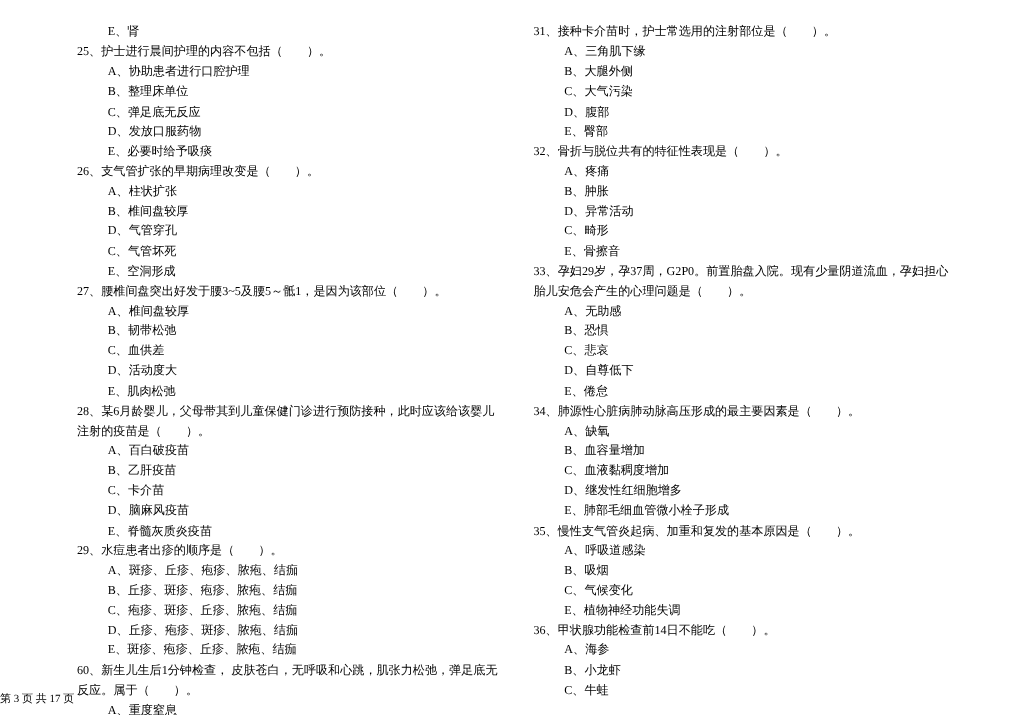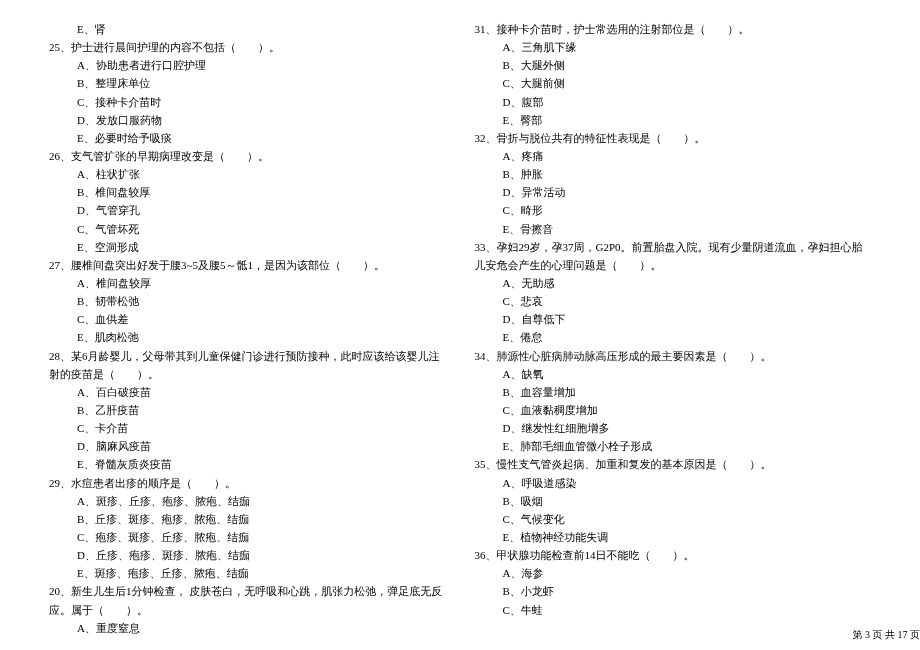--- a/index.html
+++ b/index.html
@@ -7,106 +7,108 @@
       font-family: "SimSun", "宋体", serif;
       font-size: 11px;
       background: #ffffff;
       width: 920px;
       height: 650px;
       overflow: hidden;
       position: relative;
     }
     .page-container {
       display: flex;
-      padding: 20px 50px 30px 49px;
+      padding: 20px 50px 30px 70px;
       gap: 30px;
       height: 620px;
     }
     .column {
       flex: 1;
       line-height: 1.65;
     }
     .question-line {
       display: block;
     }
     .option-line {
       display: block;
       padding-left: 28px;
     }
     .footer {
       position: absolute;
       bottom: 8px;
       width: 100%;
-      text-align: right;
+      text-align: left;
       font-size: 10px;
     }
   </style>
 </head>
 <body>
 
 <div class="page-container">
   <div class="column">
     <span class="option-line">E、肾</span>
 
     <span class="question-line">25、护士进行晨间护理的内容不包括（　　）。</span>
     <span class="option-line">A、协助患者进行口腔护理</span>
     <span class="option-line">B、整理床单位</span>
-    <span class="option-line">C、接种卡介苗时</span>
+    <span class="option-line">C、弹足底无反应</span>
     <span class="option-line">D、发放口服药物</span>
     <span class="option-line">E、必要时给予吸痰</span>
 
     <span class="question-line">26、支气管扩张的早期病理改变是（　　）。</span>
     <span class="option-line">A、柱状扩张</span>
     <span class="option-line">B、椎间盘较厚</span>
     <span class="option-line">D、气管穿孔</span>
     <span class="option-line">C、气管坏死</span>
     <span class="option-line">E、空洞形成</span>
 
     <span class="question-line">27、腰椎间盘突出好发于腰3~5及腰5～骶1，是因为该部位（　　）。</span>
     <span class="option-line">A、椎间盘较厚</span>
     <span class="option-line">B、韧带松弛</span>
     <span class="option-line">C、血供差</span>
+    <span class="option-line">D、活动度大</span>
     <span class="option-line">E、肌肉松弛</span>
 
     <span class="question-line">28、某6月龄婴儿，父母带其到儿童保健门诊进行预防接种，此时应该给该婴儿注射的疫苗是（　　）。</span>
     <span class="option-line">A、百白破疫苗</span>
     <span class="option-line">B、乙肝疫苗</span>
     <span class="option-line">C、卡介苗</span>
     <span class="option-line">D、脑麻风疫苗</span>
     <span class="option-line">E、脊髓灰质炎疫苗</span>
 
     <span class="question-line">29、水痘患者出疹的顺序是（　　）。</span>
     <span class="option-line">A、斑疹、丘疹、疱疹、脓疱、结痂</span>
     <span class="option-line">B、丘疹、斑疹、疱疹、脓疱、结痂</span>
     <span class="option-line">C、疱疹、斑疹、丘疹、脓疱、结痂</span>
     <span class="option-line">D、丘疹、疱疹、斑疹、脓疱、结痂</span>
     <span class="option-line">E、斑疹、疱疹、丘疹、脓疱、结痂</span>
 
-    <span class="question-line">20、新生儿生后1分钟检查， 皮肤苍白，无呼吸和心跳，肌张力松弛，弹足底无反应。属于（　　）。</span>
+    <span class="question-line">60、新生儿生后1分钟检查， 皮肤苍白，无呼吸和心跳，肌张力松弛，弹足底无反应。属于（　　）。</span>
     <span class="option-line">A、重度窒息</span>
 
   </div>
 
   <div class="column">
     <span class="question-line">31、接种卡介苗时，护士常选用的注射部位是（　　）。</span>
     <span class="option-line">A、三角肌下缘</span>
     <span class="option-line">B、大腿外侧</span>
-    <span class="option-line">C、大腿前侧</span>
+    <span class="option-line">C、大气污染</span>
     <span class="option-line">D、腹部</span>
     <span class="option-line">E、臀部</span>
 
     <span class="question-line">32、骨折与脱位共有的特征性表现是（　　）。</span>
     <span class="option-line">A、疼痛</span>
     <span class="option-line">B、肿胀</span>
     <span class="option-line">D、异常活动</span>
     <span class="option-line">C、畸形</span>
     <span class="option-line">E、骨擦音</span>
 
     <span class="question-line">33、孕妇29岁，孕37周，G2P0。前置胎盘入院。现有少量阴道流血，孕妇担心胎儿安危会产生的心理问题是（　　）。</span>
     <span class="option-line">A、无助感</span>
+    <span class="option-line">B、恐惧</span>
     <span class="option-line">C、悲哀</span>
     <span class="option-line">D、自尊低下</span>
     <span class="option-line">E、倦怠</span>
 
     <span class="question-line">34、肺源性心脏病肺动脉高压形成的最主要因素是（　　）。</span>
     <span class="option-line">A、缺氧</span>
     <span class="option-line">B、血容量增加</span>
     <span class="option-line">C、血液黏稠度增加</span>
     <span class="option-line">D、继发性红细胞增多</span>
     <span class="option-line">E、肺部毛细血管微小栓子形成</span>

